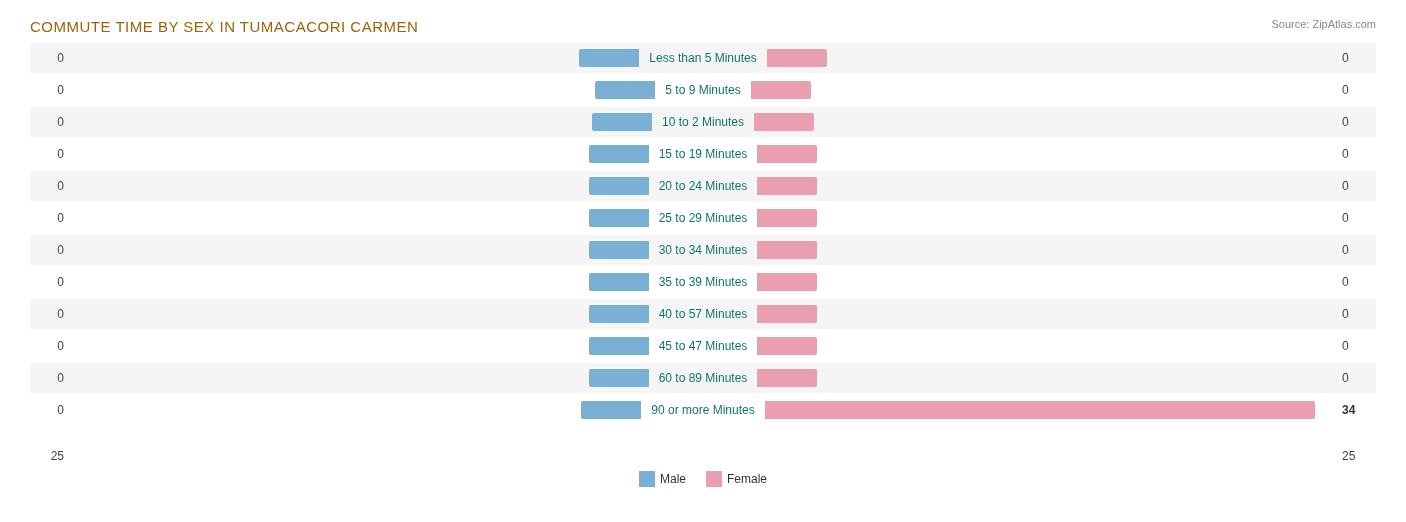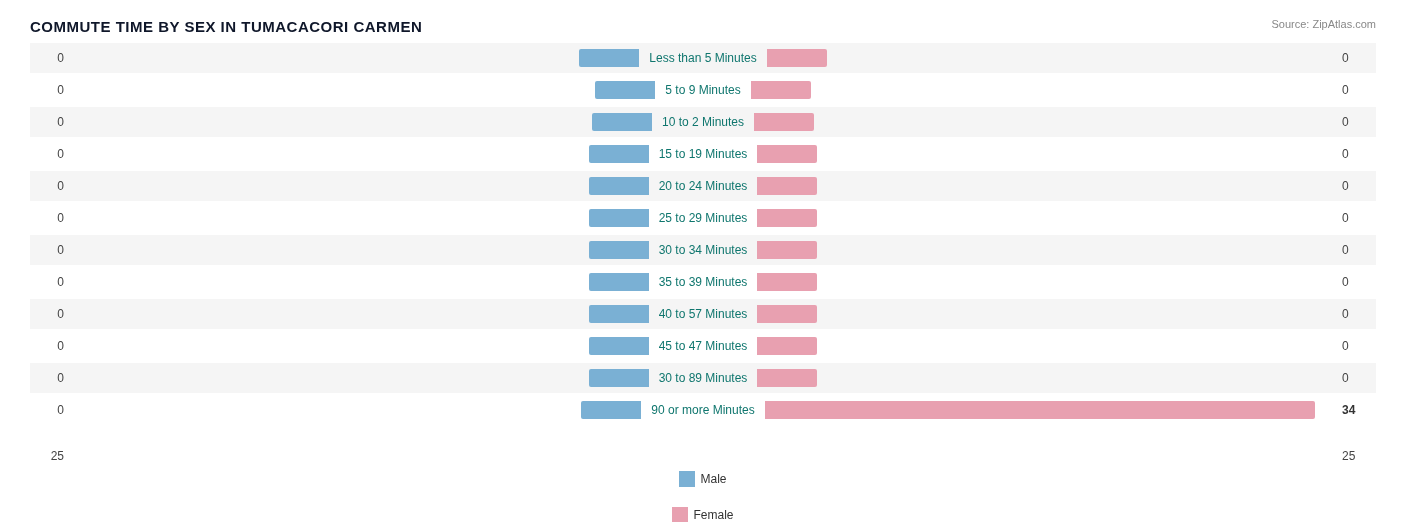--- a/index.html
+++ b/index.html
@@ -13,22 +13,22 @@
     }
     .chart-container {
       width: 1406px;
       height: 522px;
       background: #fff;
       padding: 18px 30px 40px 30px;
       position: relative;
     }
     .chart-title {
       font-size: 15px;
-      font-weight: bold;
-      color: #0f172a;
+      font-weight: normal;
+      color: #a16207;
       text-transform: uppercase;
       letter-spacing: 0.5px;
       margin-bottom: 8px;
     }
     .source-label {
       position: absolute;
       top: 18px;
       right: 30px;
       font-size: 11px;
       color: #888;
@@ -140,21 +140,20 @@
     }
     .axis-middle {
       flex: 1;
     }
     .legend {
       display: flex;
       justify-content: center;
       align-items: center;
       gap: 20px;
       margin-top: 8px;
-      flex-direction: column;
     }
     .legend-item {
       display: flex;
       align-items: center;
       gap: 5px;
       font-size: 12px;
       color: #333;
     }
     .legend-box-male {
       width: 16px;
@@ -325,21 +324,21 @@
         </div>
         <div class="right-value">0</div>
       </div>
       <div class="row" style="background: rgb(245, 245, 245);">
         <div class="left-value">0</div>
         <div class="bars-wrapper">
           <div class="center-label-area">
             <div class="left-bar-container">
               <div class="bar-male" style="width: 60px; background: rgb(122, 176, 212);"></div>
             </div>
-            <div class="bar-label">30 to 89 Minutes</div>
+            <div class="bar-label">60 to 89 Minutes</div>
             <div class="right-bar-container">
               <div class="bar-female" style="width: 60px; background: rgb(232, 160, 176);"></div>
             </div>
           </div>
         </div>
         <div class="right-value">0</div>
       </div>
       <div class="row" style="background: rgb(255, 255, 255);">
         <div class="left-value">0</div>
         <div class="bars-wrapper">

